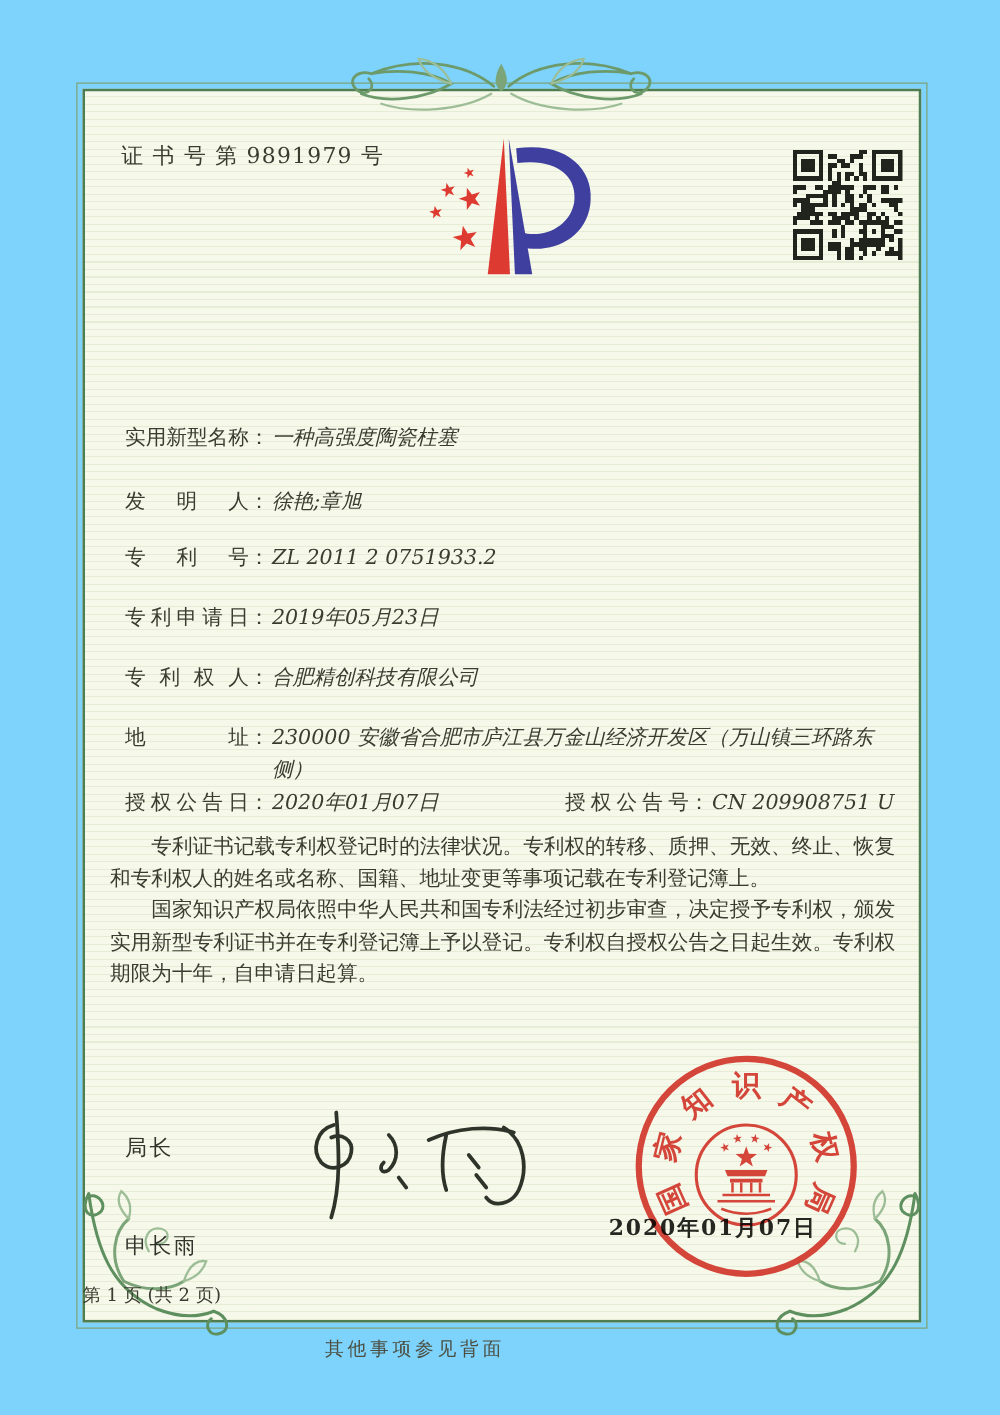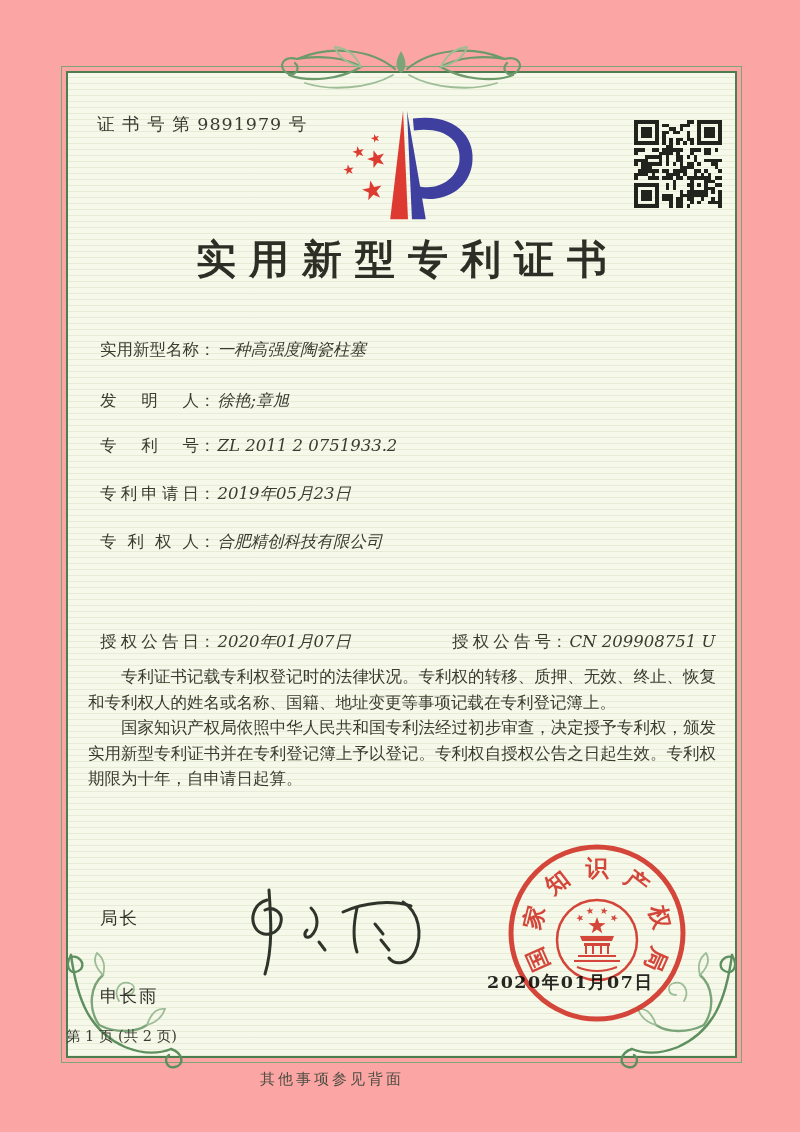--- a/index.html
+++ b/index.html
@@ -1,21 +1,21 @@
 <!DOCTYPE html>
 <html><head>
 <meta charset="utf-8">
 <style>
   html,body{margin:0;padding:0;}
   body{
     width:800px;height:1132px;background:#ffffff;
     font-family:"DejaVu Serif","Liberation Serif",serif;
     color:#33352c;
   }
-  .page{position:relative;width:800px;height:1132px;background:#fca5a5;overflow:hidden;}
+  .page{position:relative;width:800px;height:1132px;background:#7dd3fc;overflow:hidden;}
   
   .paper{
     position:absolute;left:66px;top:71px;width:671px;height:987px;
     background-color:#f6f8ea;
     background-image:repeating-linear-gradient(180deg,
       rgba(144,175,112,0.16) 0px, rgba(144,175,112,0.16) 1px,
       rgba(255,255,255,0) 1px, rgba(255,255,255,0) 6px);
     z-index:1;
   }
   .frame-outer{
@@ -415,36 +415,38 @@
         <rect x="4" y="24" width="1" height="1" fill="#20241c"></rect>
         <rect x="5" y="24" width="1" height="1" fill="#20241c"></rect>
         <rect x="6" y="24" width="1" height="1" fill="#20241c"></rect>
         <rect x="10" y="24" width="1" height="1" fill="#20241c"></rect>
         <rect x="12" y="24" width="1" height="1" fill="#20241c"></rect>
         <rect x="13" y="24" width="1" height="1" fill="#20241c"></rect>
         <rect x="15" y="24" width="1" height="1" fill="#20241c"></rect>
         <rect x="24" y="24" width="1" height="1" fill="#20241c"></rect>
       </svg>
 
-    <div class="title">实用新型专利证书</div>
 
     <div class="row" style="top:337px">
       <span class="flabel">实用新型名称</span><span class="fcolon">：</span><span class="fvalue">一种高强度陶瓷柱塞</span>
     </div>
     <div class="row" style="top:388px">
       <span class="flabel">发明人</span><span class="fcolon">：</span><span class="fvalue">徐艳;章旭</span>
     </div>
     <div class="row" style="top:433px">
       <span class="flabel">专利号</span><span class="fcolon">：</span><span class="fvalue">ZL 2011 2 0751933.2</span>
     </div>
     <div class="row" style="top:481px">
       <span class="flabel">专利申请日</span><span class="fcolon">：</span><span class="fvalue">2019年05月23日</span>
     </div>
     <div class="row" style="top:529px">
       <span class="flabel">专利权人</span><span class="fcolon">：</span><span class="fvalue">合肥精创科技有限公司</span>
+    </div>
+    <div class="row" style="top:577px">
+      <span class="flabel">地址</span><span class="fcolon">：</span><span class="fvalue wrap">230000 安徽省合肥市庐江县万金山经济开发区（万山镇三环路东侧）</span>
     </div>
     <div class="row" style="top:629px">
       <span class="flabel">授权公告日</span><span class="fcolon">：</span><span class="fvalue">2020年01月07日</span>
     </div>
     <div class="row" style="top:629px;left:452px">
       <span class="flabel">授权公告号</span><span class="fcolon">：</span><span class="fvalue">CN 209908751 U</span>
     </div>
 
     <div class="paragraphs">
       <p>专利证书记载专利权登记时的法律状况。专利权的转移、质押、无效、终止、恢复和专利权人的姓名或名称、国籍、地址变更等事项记载在专利登记簿上。</p>

